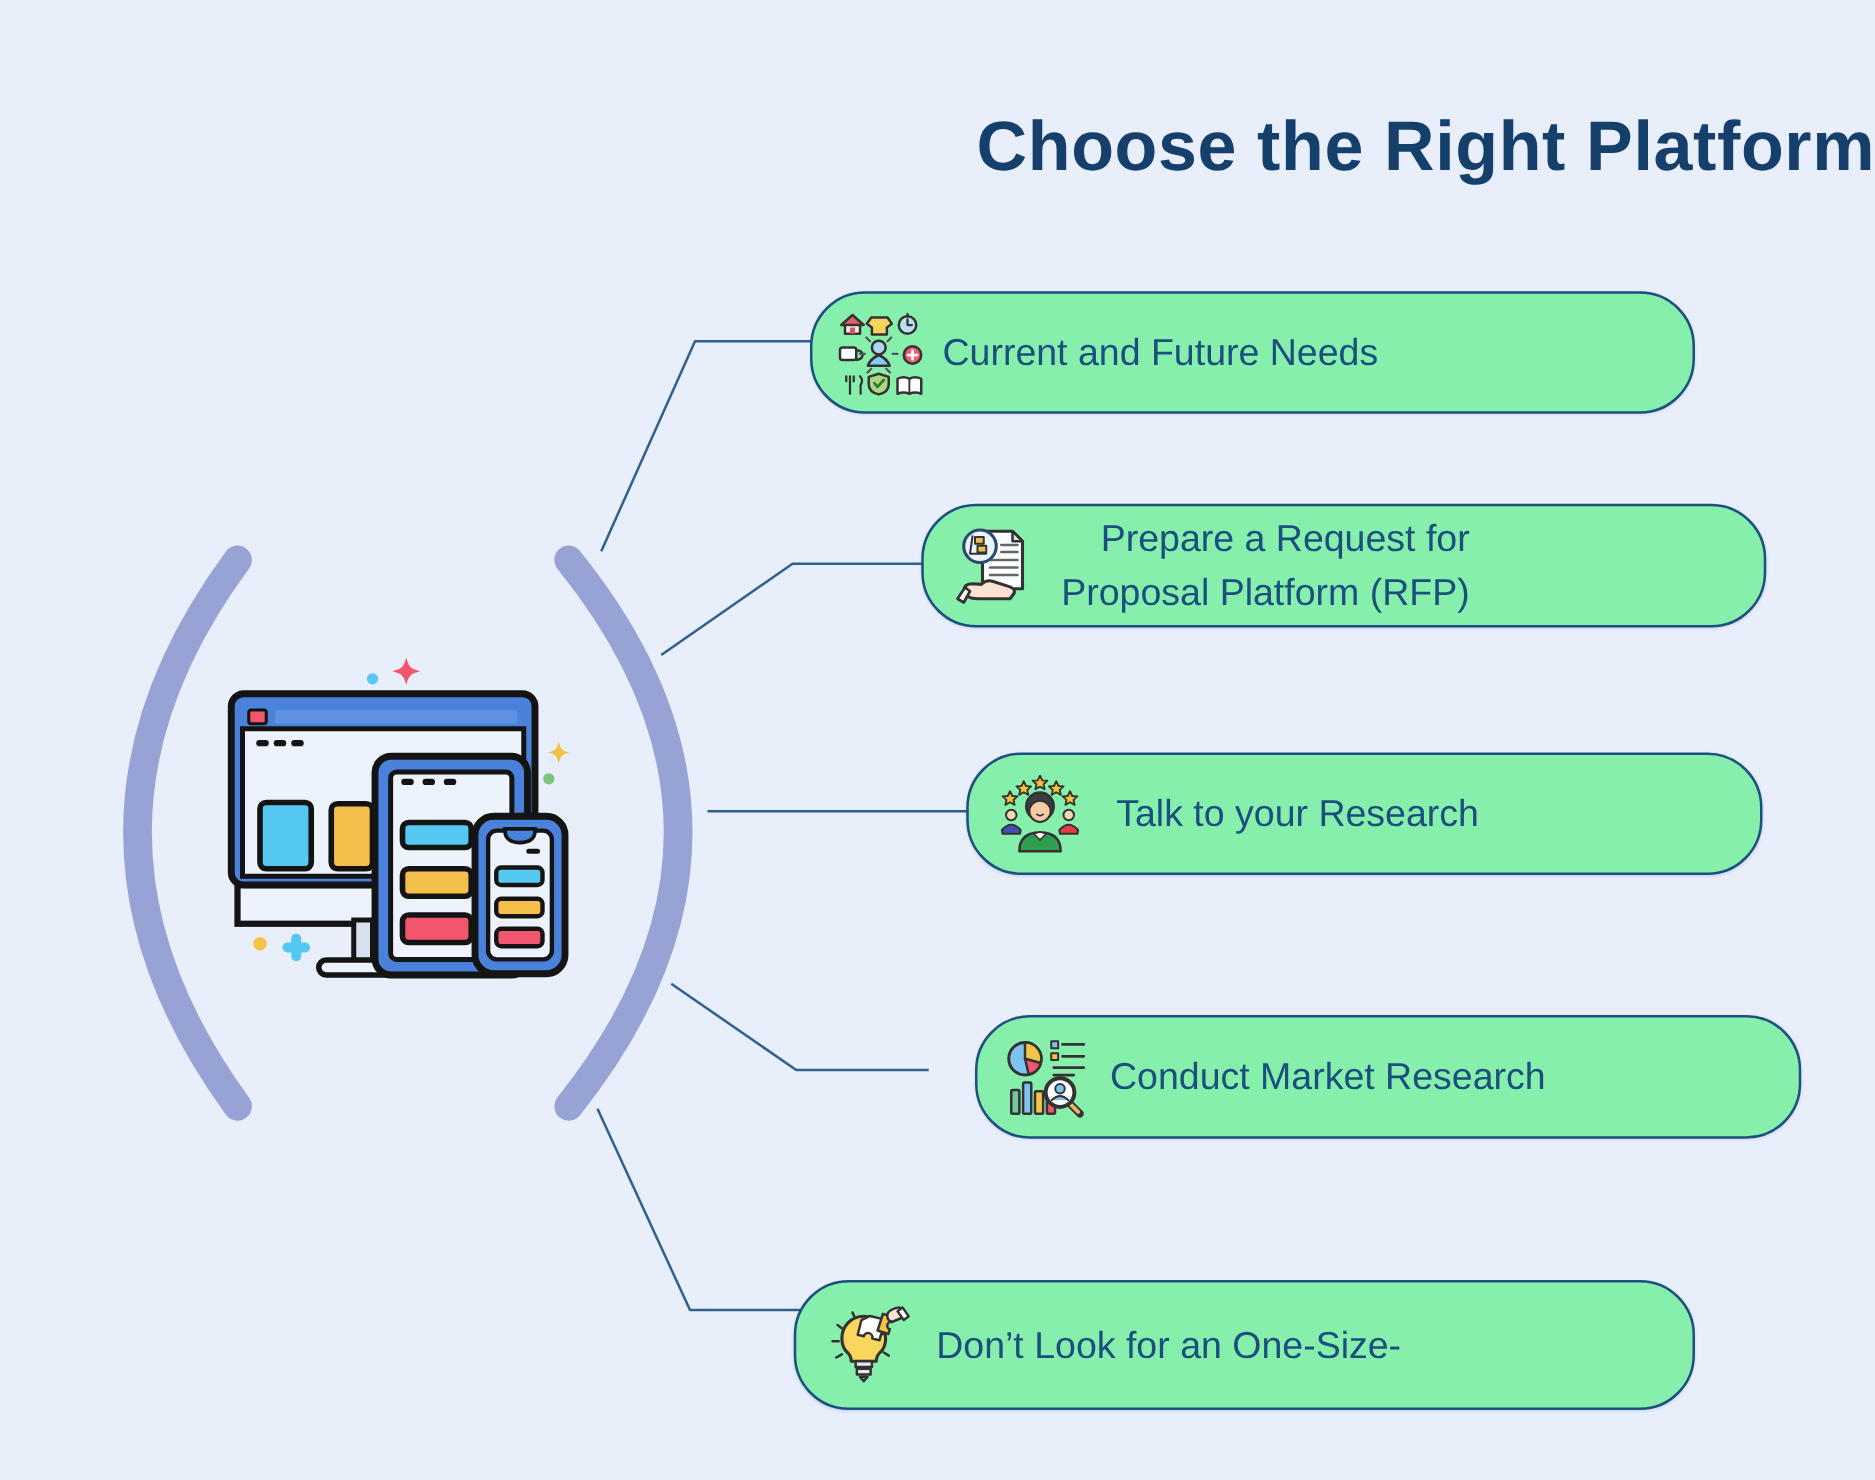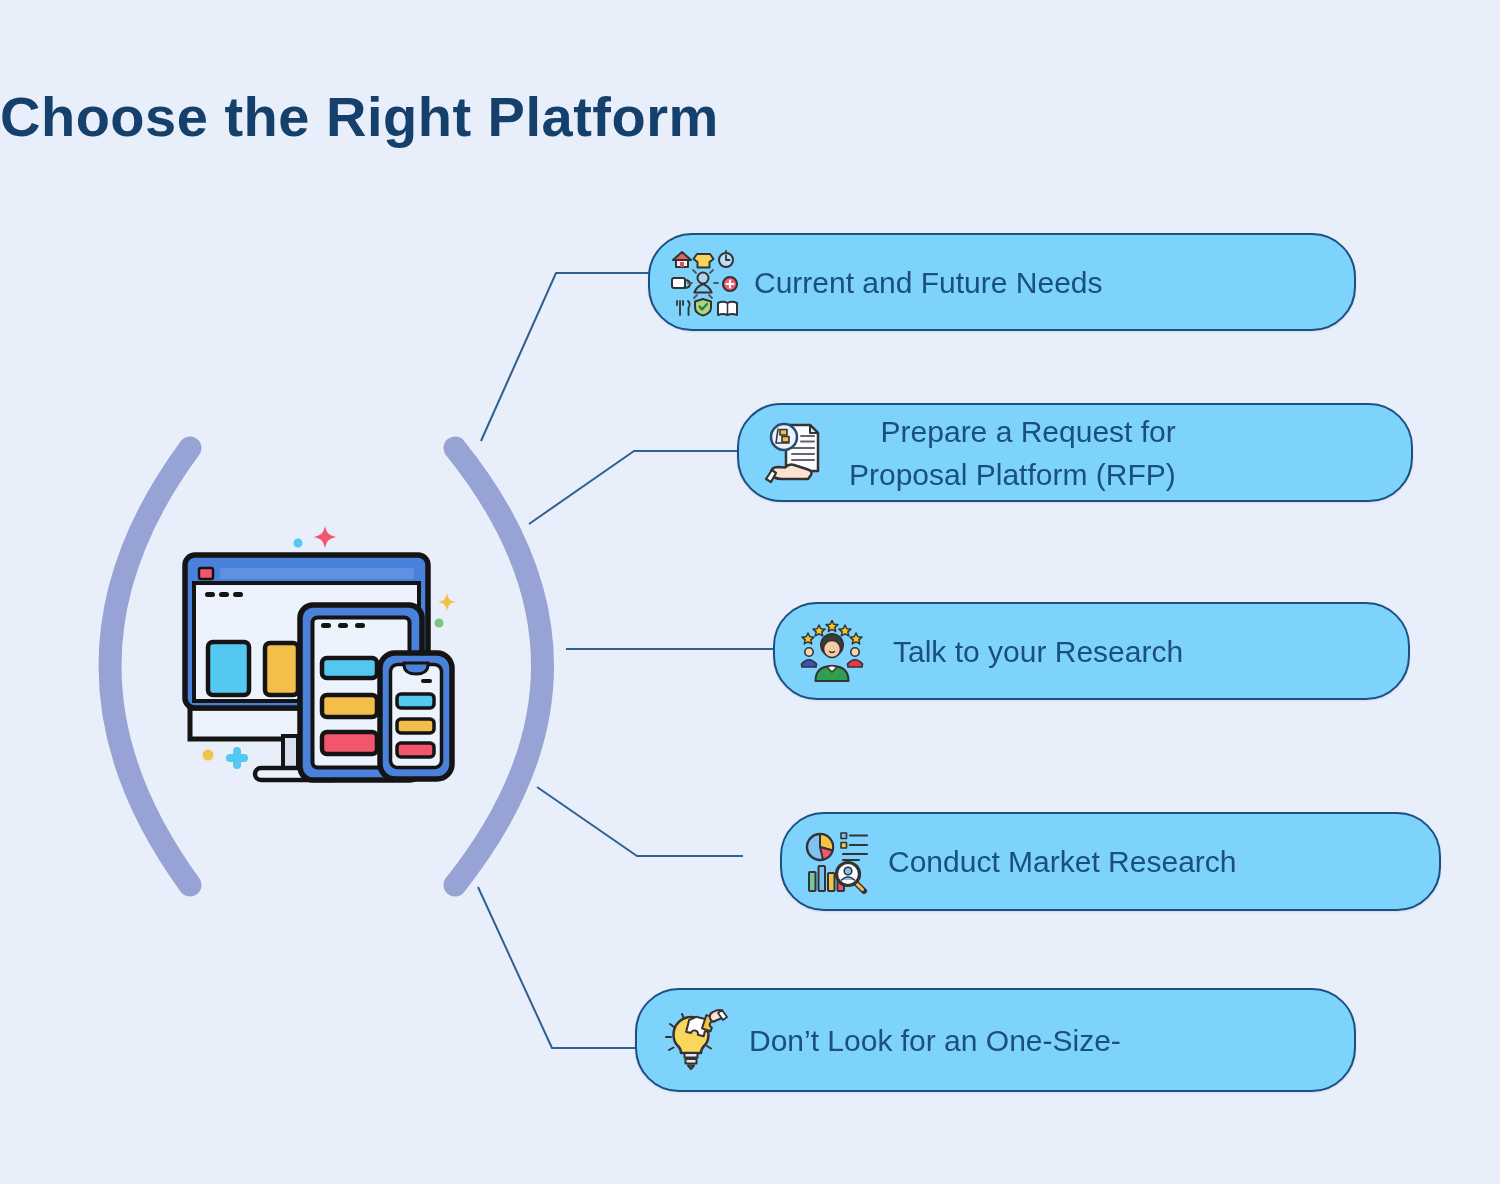--- a/index.html
+++ b/index.html
@@ -1,33 +1,33 @@
 <!DOCTYPE html>
 <html><head>
 <meta charset="utf-8">
 <style>
   html,body{margin:0;padding:0;background:#EAEEFB;}
   .stage{position:relative;width:1500px;height:1184px;background:#E9EEFB;overflow:hidden;
          font-family:"Liberation Sans",sans-serif;}
-  .title{position:absolute;left:0;top:84px;width:1500px;text-align:left;margin:0;
+  .title{position:absolute;left:0;top:84px;width:1500px;text-align:right;margin:0;
          font-size:56px;font-weight:700;letter-spacing:.5px;color:#14406B;}
   .wires{position:absolute;left:0;top:0;z-index:0;}
   .center-art{position:absolute;left:176px;top:522px;width:288px;height:264px;z-index:1;}
-  .callout{position:absolute;z-index:2;display:flex;align-items:center;background:#7dd3fc;
+  .callout{position:absolute;z-index:2;display:flex;align-items:center;background:#86efac;
            border:2.5px solid #1C5080;border-radius:44px;box-sizing:border-box;
            box-shadow:0 1px 2px rgba(28,80,128,.12);}
   .callout .icn{flex:none;width:74px;height:74px;display:flex;align-items:center;justify-content:center;}
   .callout .icn svg{width:72px;height:72px;}
   .label{color:#1A4F7E;font-size:30px;font-weight:500;line-height:43px;}
   .label span{display:block;}
   #c0{left:648px;top:233px;width:708px;height:98px;padding-left:16px;gap:14px;}
   #c1{left:737px;top:403px;width:676px;height:99px;padding-left:20px;gap:16px;text-align:right;}
   #c2{left:773px;top:602px;width:637px;height:98px;padding-left:20px;gap:24px;}
   #c3{left:780px;top:812px;width:661px;height:99px;padding-left:18px;gap:14px;}
-  #c4{left:635px;top:988px;width:721px;height:104px;padding-left:22px;gap:16px;}
+  #c4{left:635px;top:1024px;width:721px;height:104px;padding-left:22px;gap:16px;}
 </style>
 </head>
 <body>
 
 <div class="stage">
 
   <h1 class="title">Choose the Right Platform</h1>
 
   <svg class="wires" width="1500" height="1184" viewBox="0 0 1500 1184">
     <path d="M190 448 Q30 665 190 885" fill="none" stroke="#97A3D5" stroke-width="23" stroke-linecap="round"></path>

